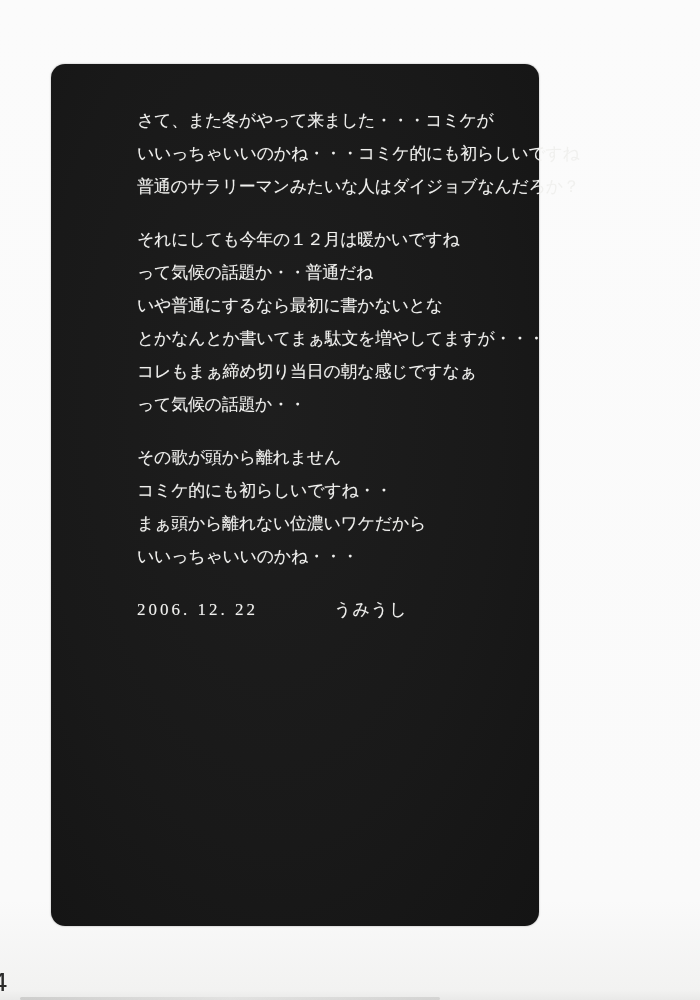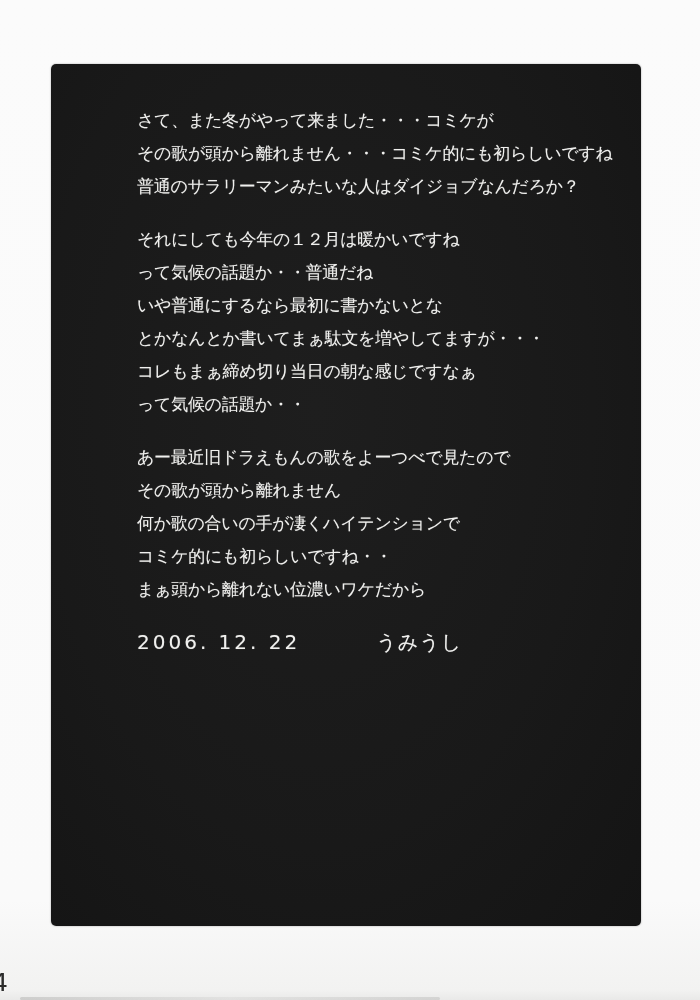--- a/index.html
+++ b/index.html
@@ -11,25 +11,26 @@
     height: 1000px;
     position: relative;
     background: linear-gradient(180deg, #fbfbfb 0%, #fafafa 90%, #f2f2f1 99%, #e9e9e8 100%);
     font-family: "DejaVu Sans", sans-serif;
     overflow: hidden;
   }
   .sheet {
     position: absolute;
     left: 51px;
     top: 64px;
-    width: 590px;
+    width: 488px;
     height: 862px;
     background: radial-gradient(ellipse at 45% 40%, #1e1e1e 0%, #191919 60%, #141414 100%);
-    border-radius: 5px;
+    border-radius: 14px;
     box-shadow: 0 0 2px rgba(0,0,0,0.35);
+    font-family: Liberation Serif, serif;
   }
   .content {
     position: absolute;
     left: 86px;
     top: 40px;
     color: #f0f0ee;
   }
   .para {
     margin: 0 0 20px 0;
     padding: 0;
@@ -39,21 +40,21 @@
     line-height: 33px;
     letter-spacing: -0.3px;
     white-space: nowrap;
     font-weight: 500;
     text-shadow: 0 0 1px rgba(255,255,255,0.35);
   }
   .signoff-row {
     margin-top: 16px;
     display: flex;
     align-items: center;
-    font-size: 20px;
+    font-size: 17px;
     line-height: 33px;
     white-space: nowrap;
     text-shadow: 0 0 1px rgba(255,255,255,0.35);
   }
   .date {
     letter-spacing: 3px;
   }
   .author {
     margin-left: 76px;
     letter-spacing: 1px;
@@ -77,39 +78,38 @@
   }
 </style>
 </head>
 <body>
 
 <div class="sheet">
   <div class="content">
 
     <div class="para">
       <div class="line">さて、また冬がやって来ました・・・コミケが</div>
-      <div class="line">その歌が頭から離れません・・・コミケ的にも初らしいですね</div>
+      <div class="line">いいっちゃいいのかね・・・コミケ的にも初らしいですね</div>
       <div class="line">普通のサラリーマンみたいな人はダイジョブなんだろか？</div>
     </div>
 
     <div class="para">
       <div class="line">それにしても今年の１２月は暖かいですね</div>
       <div class="line">って気候の話題か・・普通だね</div>
       <div class="line">いや普通にするなら最初に書かないとな</div>
       <div class="line">とかなんとか書いてまぁ駄文を増やしてますが・・・</div>
       <div class="line">コレもまぁ締め切り当日の朝な感じですなぁ</div>
       <div class="line">って気候の話題か・・</div>
     </div>
 
     <div class="para">
-      <div class="line">あー最近旧ドラえもんの歌をよーつべで見たので</div>
       <div class="line">その歌が頭から離れません</div>
-      <div class="line">何か歌の合いの手が凄くハイテンションで</div>
       <div class="line">コミケ的にも初らしいですね・・</div>
       <div class="line">まぁ頭から離れない位濃いワケだから</div>
+      <div class="line">いいっちゃいいのかね・・・</div>
     </div>
 
 
     <div class="signoff-row">
       <span class="date">2006. 12. 22</span>
       <span class="author">うみうし</span>
     </div>
 
   </div>
 </div>

